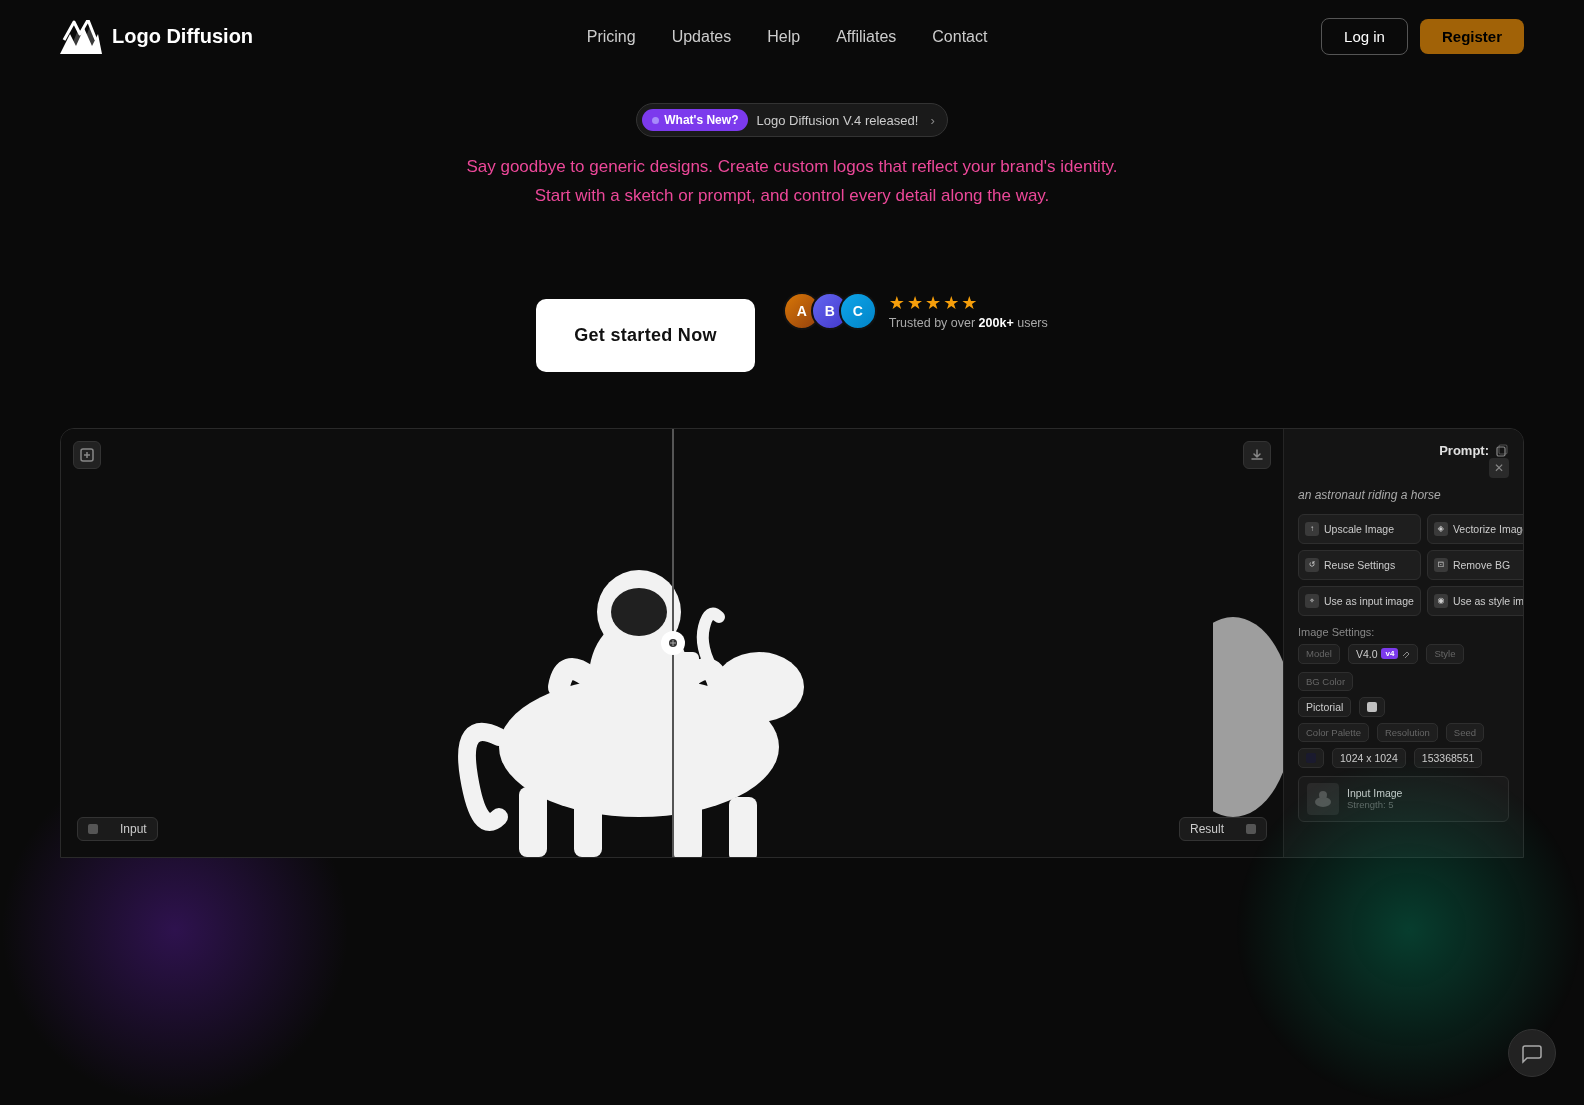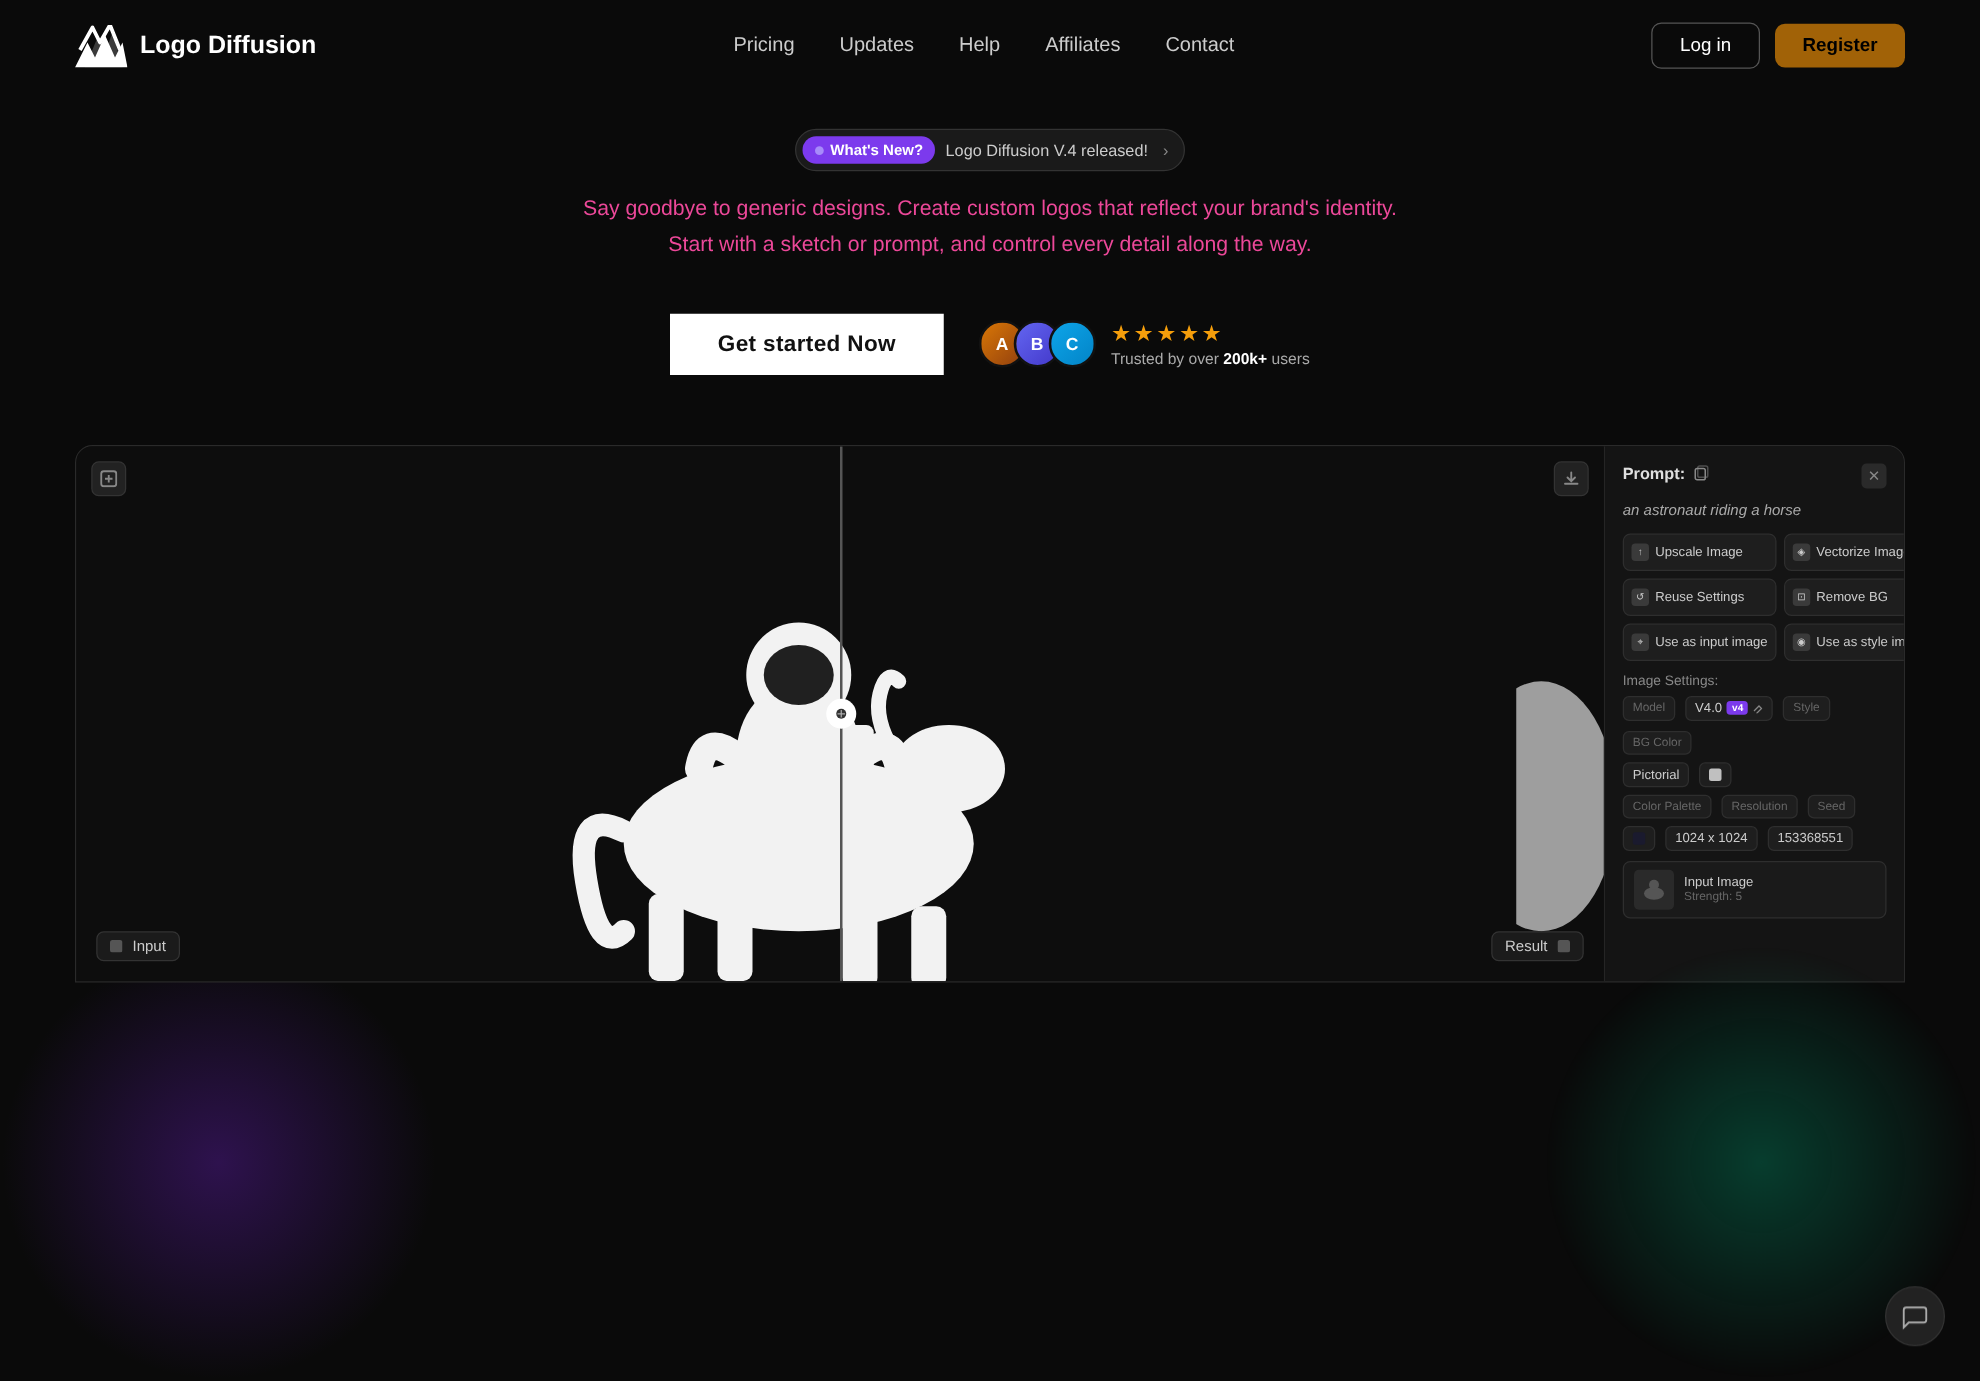--- a/index.html
+++ b/index.html
@@ -170,26 +170,27 @@
       display: flex;
       align-items: center;
       justify-content: center;
       gap: 28px;
       margin-bottom: 56px;
     }
     .btn-get-started {
       background: #fff;
       color: #111;
       border: none;
-      padding: 14px 38px;
-      border-radius: 0;
+      padding: 26px 38px;
+      border-radius: 10px;
       font-size: 18px;
       font-weight: 600;
       cursor: pointer;
       letter-spacing: 0.3px;
+      margin-top: 48px;
     }
     .social-proof {
       display: flex;
       align-items: center;
       gap: 12px;
     }
     .avatars {
       display: flex;
     }
     .avatar {
@@ -252,21 +253,21 @@
     
     .label-input, .label-result {
       position: absolute;
       bottom: 16px;
       background: rgba(30,30,30,0.85);
       border: 1px solid #333;
       color: #ccc;
       font-size: 12px;
       padding: 4px 10px;
       border-radius: 6px;
-      display: flex; align-items: center; gap: 8px;
+      display: flex; align-items: center; gap: 22px;
     }
     .label-input { left: 16px; }
     .label-result { right: 16px; }
 
     
     .canvas-divider {
       position: absolute;
       top: 0; bottom: 0;
       left: 50%;
       width: 2px;
@@ -313,23 +314,24 @@
       width: 240px;
       background: #141414;
       border-left: 1px solid #252525;
       padding: 14px;
       font-size: 12px;
       overflow-y: auto;
       flex-shrink: 0;
     }
     .panel-header {
       display: flex;
-      align-items: flex-start;
+      align-items: flex-end;
       justify-content: space-between;
       margin-bottom: 10px;
+      flex-direction: column;
     }
     .panel-title {
       font-weight: 600;
       font-size: 13px;
       color: #e0e0e0;
       display: flex; align-items: center; gap: 6px;
     }
     .panel-close {
       width: 20px; height: 20px;
       background: #2a2a2a;

